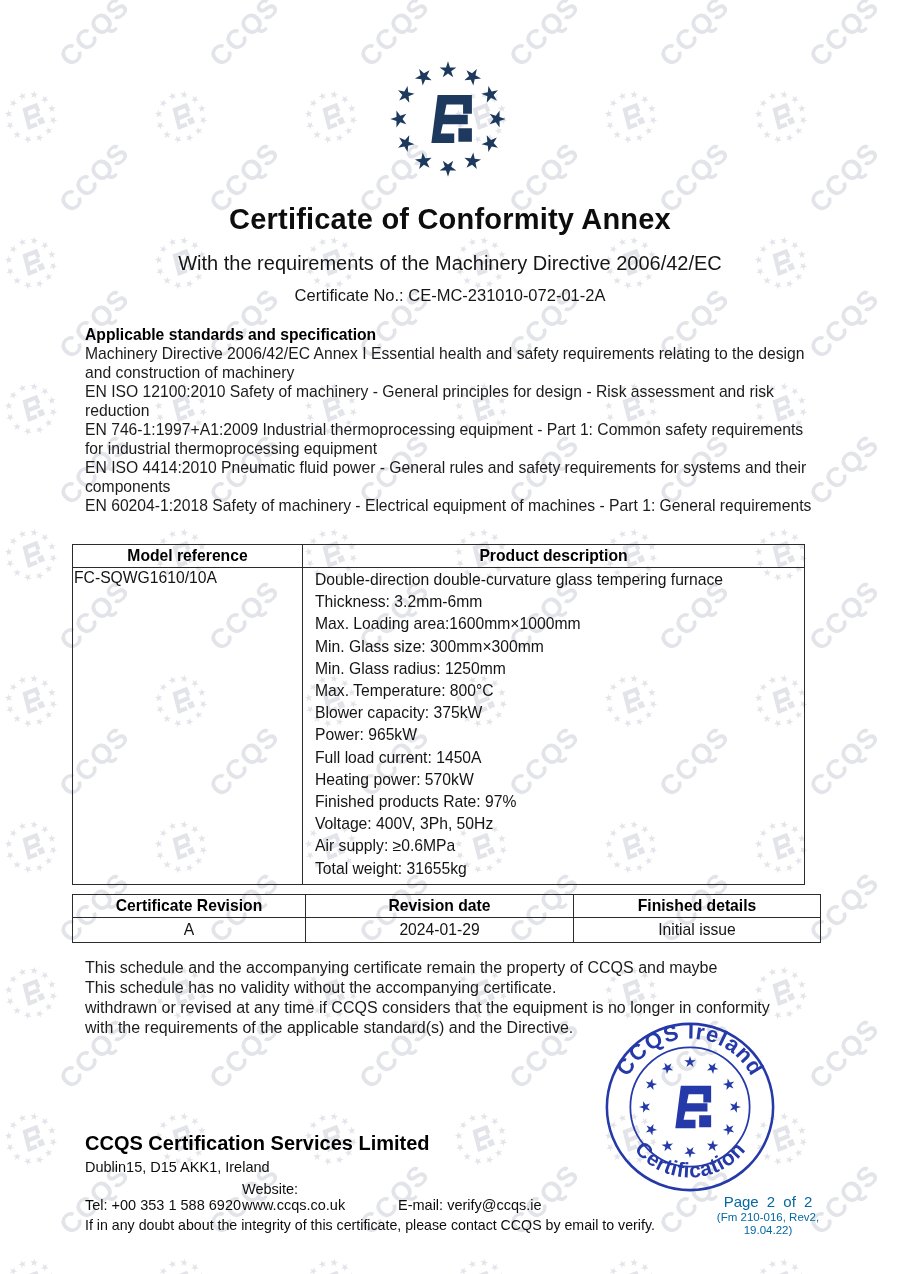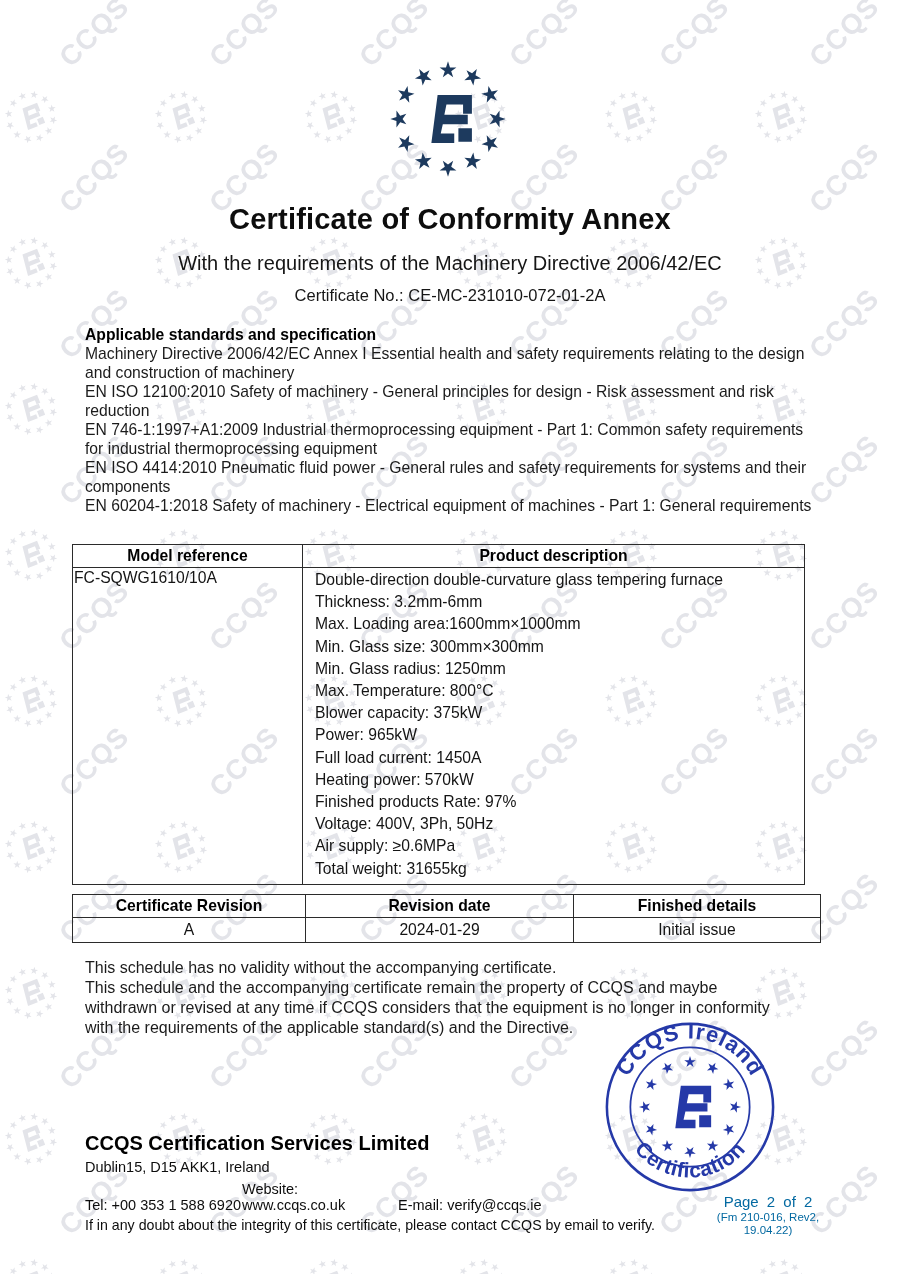--- a/index.html
+++ b/index.html
@@ -1126,22 +1126,22 @@
     </tr>
     <tr>
       <td>A</td>
       <td>2024-01-29</td>
       <td>Initial issue</td>
     </tr>
   </tbody>
     </table>
 
   <div id="disclaimer">
+    <div class="disc-line">This schedule and the accompanying certificate remain the property of CCQS and maybe</div>
     <div class="disc-line">This schedule has no validity without the accompanying certificate.</div>
-    <div class="disc-line">This schedule and the accompanying certificate remain the property of CCQS and maybe</div>
     <div class="disc-line">withdrawn or revised at any time if CCQS considers that the equipment is no longer in conformity</div>
     <div class="disc-line">with the requirements of the applicable standard(s) and the Directive.</div>
   </div>
 
   <div id="seal"><svg width="176" height="176" viewBox="0 0 180 180" xmlns="http://www.w3.org/2000/svg">
     <circle cx="90" cy="90" r="85" fill="none" stroke="#2539a8" stroke-width="2.6"></circle>
     <circle cx="90" cy="90" r="61" fill="none" stroke="#2539a8" stroke-width="1.8"></circle>
     <defs>
       <path id="arcTop" d="M26.6,60.4 A70,70 0 0 1 153.4,60.4" fill="none"></path>
       <path id="arcBot" d="M28.9,128.2 A72,72 0 0 0 151.1,128.2" fill="none"></path>

